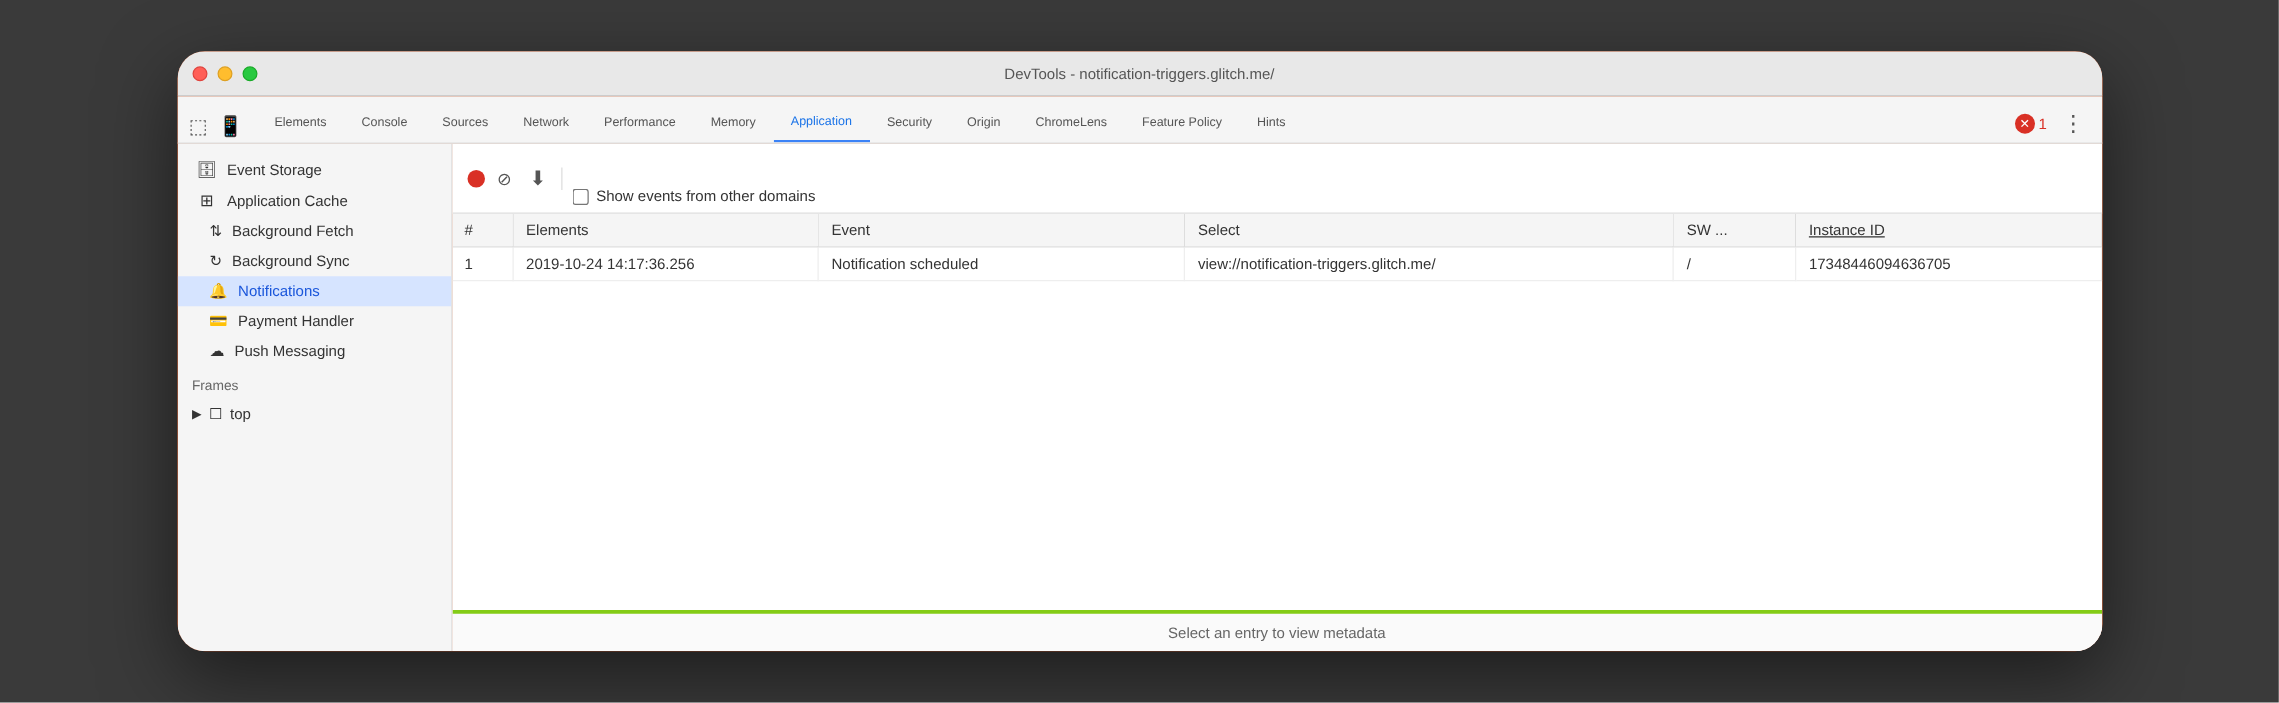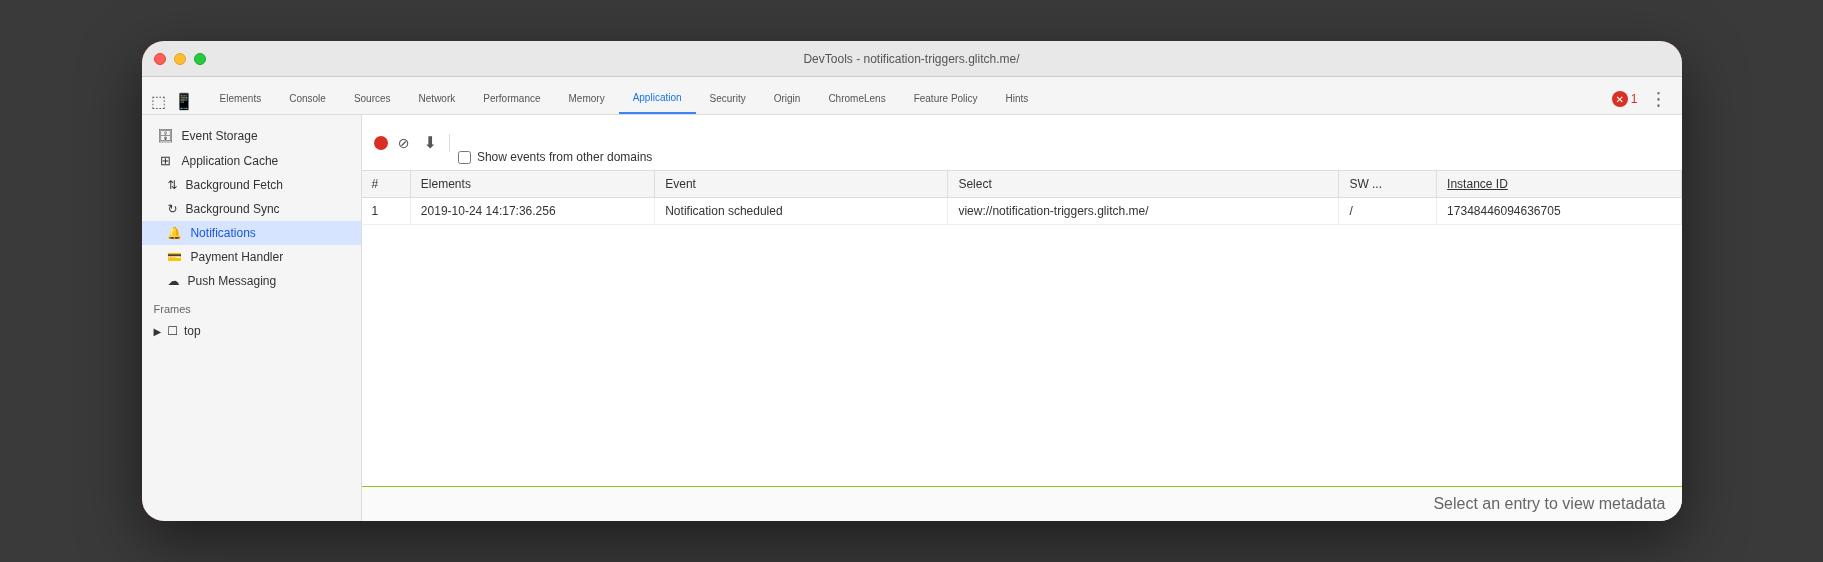--- a/index.html
+++ b/index.html
@@ -269,25 +269,25 @@
       border-right: 1px solid #eee;
       padding: 6px 10px;
       color: #333;
       vertical-align: top;
     }
     .table-wrapper {
       flex: 1;
       overflow: auto;
     }
     .status-bar {
-      border-top: 1px solid #84cc16;
+      border-top: 3px solid #84cc16;
       padding: 8px 16px;
-      font-size: 16px;
+      font-size: 12px;
       color: #666;
-      text-align: right;
+      text-align: center;
       background: #fafafa;
     }
     .col-num { width: 40px; }
     .col-timestamp { width: 200px; }
     .col-event { width: 240px; }
     .col-origin { width: 320px; }
     .col-sw { width: 80px; }
     .col-instance { width: 200px; text-decoration: underline; }
   </style>
 </head>

